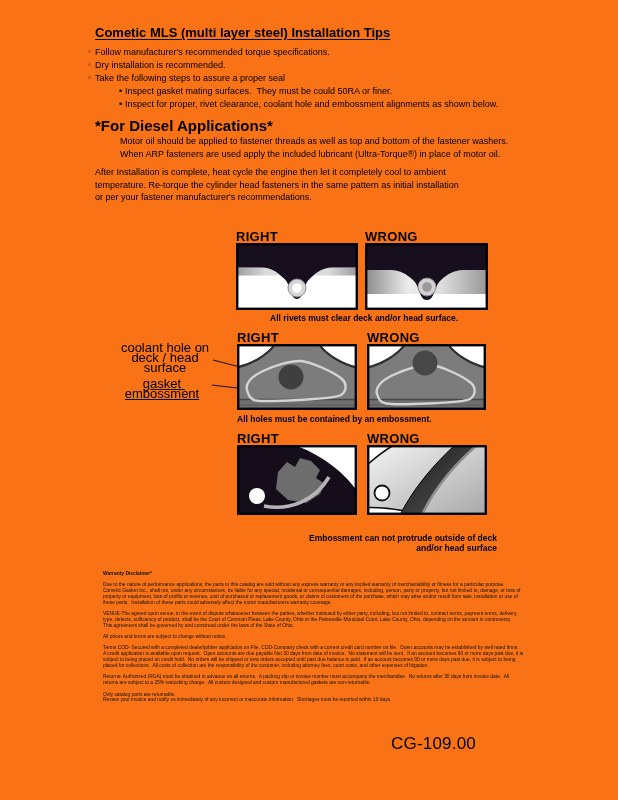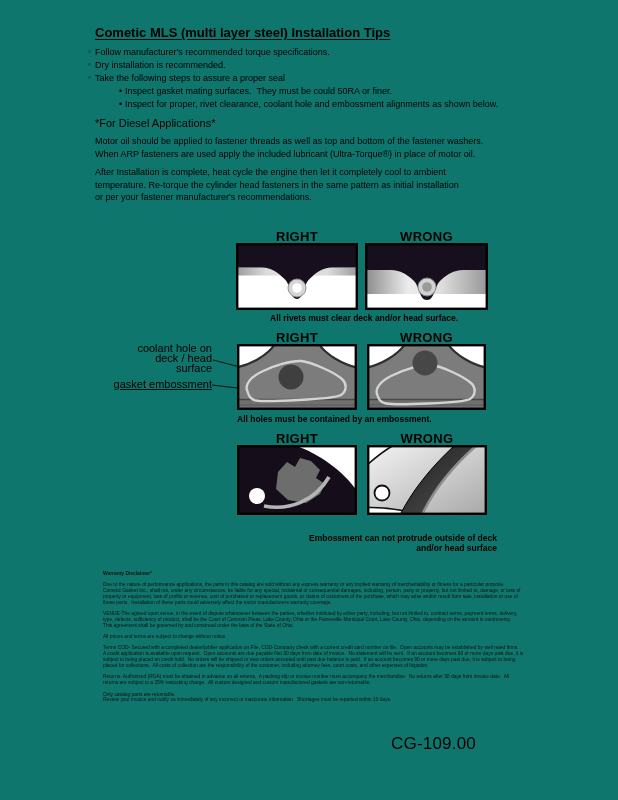--- a/index.html
+++ b/index.html
@@ -1,40 +1,40 @@
 <!DOCTYPE html>
 <html><head>
 <meta charset="utf-8">
 <style>
   html,body{margin:0;padding:0;background:#e8e8e8;}
-  .page{position:relative;width:618px;height:800px;background:#0f766e;margin:0 auto;
+  .page{position:relative;width:618px;height:800px;background:#f97316;margin:0 auto;
         font-family:"Liberation Sans",sans-serif;color:#000;overflow:hidden;}
   .pre{white-space:pre-wrap;}
 
   .title{position:absolute;left:95px;top:25px;margin:0;font-size:13px;font-weight:700;
          text-decoration:underline;text-underline-offset:2px;letter-spacing:0;}
 
   .tips{position:absolute;left:88px;top:46px;width:440px;font-size:9px;line-height:12.9px;}
   .tip{display:flex;}
   .tip .mk{width:7px;font-size:8px;line-height:12.9px;}
   .tip.sub{padding-left:31px;}
   .tip.sub .mk{width:6px;font-size:9px;}
 
-  .diesel-h{position:absolute;left:95px;top:117px;margin:0;font-size:11px;font-weight:400;}
+  .diesel-h{position:absolute;left:95px;top:117px;margin:0;font-size:15px;font-weight:700;}
   .para{position:absolute;left:95px;width:440px;font-size:9px;line-height:12.6px;}
-  .p1{top:135px;}
+  .p1{top:135px;margin-left:25px;}
   .p2{top:166px;}
   .note{top:207px;}
 
-  .dg-label{position:absolute;font-size:13px;font-weight:700;text-align:center;letter-spacing:.3px;}
+  .dg-label{position:absolute;font-size:13px;font-weight:700;letter-spacing:.3px;}
   .dg-panel{position:absolute;}
   .dg-panel svg{display:block;}
   .dg-caption{position:absolute;font-size:8.5px;font-weight:700;line-height:10px;}
 
-  .anno{position:absolute;font-size:11px;line-height:10px;text-align:right;}
+  .anno{position:absolute;font-size:13px;line-height:10px;text-align:center;}
   .anno-lines{position:absolute;left:208px;top:353px;}
 
   .fine{position:absolute;left:103px;top:571px;width:421px;font-size:4.9px;line-height:5.9px;color:#111;}
   .fine-h{font-weight:700;margin-bottom:5px;}
   .fine-p{margin-bottom:5.4px;}
 
   .footer-code{position:absolute;left:391px;top:734px;font-size:17px;letter-spacing:.2px;}
 </style>
 </head>
 <body>

